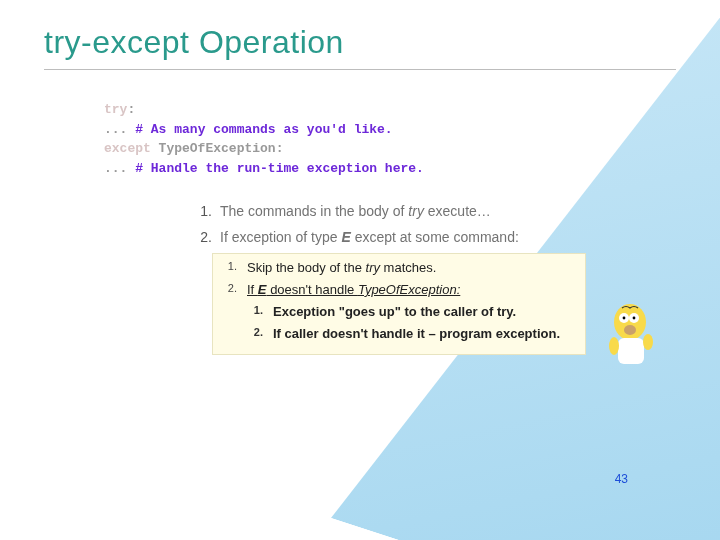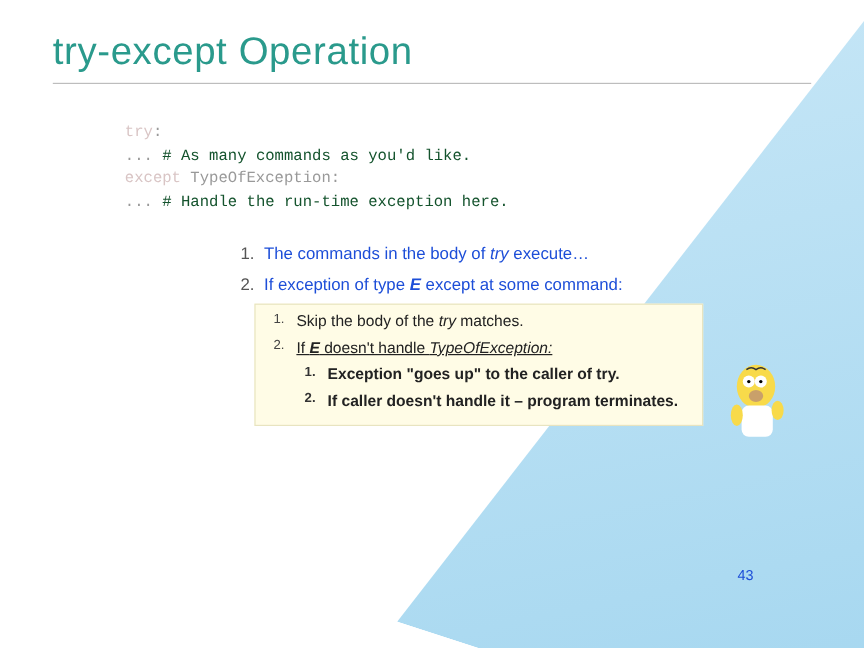--- a/index.html
+++ b/index.html
@@ -36,40 +36,41 @@
     margin-bottom: 30px;
     letter-spacing: 0.5px;
   }
   .code {
     font-family: "Courier New", monospace;
     font-size: 13px;
     line-height: 1.5;
     margin-left: 60px;
     margin-bottom: 22px;
     color: #b0b0b0;
+    font-weight: bold;
   }
   .code .kw { color: #d9c5c5; }
-  .code .cmt { color: #14532d; }
+  .code .cmt { color: #6d28d9; }
   .code .norm { color: #999; }
   .list {
     margin-left: 150px;
     font-size: 14px;
     line-height: 1.6;
   }
   .list-row {
     display: flex;
     margin-bottom: 4px;
   }
   .list-num {
     width: 26px;
     text-align: right;
     padding-right: 8px;
     color: #555;
   }
-  .list-text { flex: 1; color: #1d4ed8; }
+  .list-text { flex: 1; color: #737373; }
   .ital { font-style: italic; }
   .bold { font-weight: bold; }
   .under { text-decoration: underline; }
   .highlighted-block {
     background: #fffce6;
     border: 1px solid #e8e4c0;
     margin-left: 168px;
     margin-right: 90px;
     padding: 4px 8px 8px 8px;
     font-size: 13px;
@@ -168,21 +169,21 @@
       <div class="sub-text">
         <span class="under">If </span><span class="ital bold under">E</span><span class="under"> doesn't handle </span><span class="ital under">TypeOfException:</span>
       </div>
     </div>
     <div class="subsub-row">
       <div class="subsub-num">1.</div>
       <div class="subsub-text">Exception "goes up" to the caller of try.</div>
     </div>
     <div class="subsub-row">
       <div class="subsub-num">2.</div>
-      <div class="subsub-text">If caller doesn't handle it – program terminates.</div>
+      <div class="subsub-text">If caller doesn't handle it – program exception.</div>
     </div>
   </div>
 </div>
 
 <svg class="homer" viewBox="0 0 56 70">
   <ellipse cx="26" cy="22" rx="16" ry="18" fill="#f8da4a"></ellipse>
   <ellipse cx="20" cy="18" rx="5" ry="5" fill="#fff"></ellipse>
   <ellipse cx="30" cy="18" rx="5" ry="5" fill="#fff"></ellipse>
   <circle cx="20" cy="18" r="1.4" fill="#000"></circle>
   <circle cx="30" cy="18" r="1.4" fill="#000"></circle>

